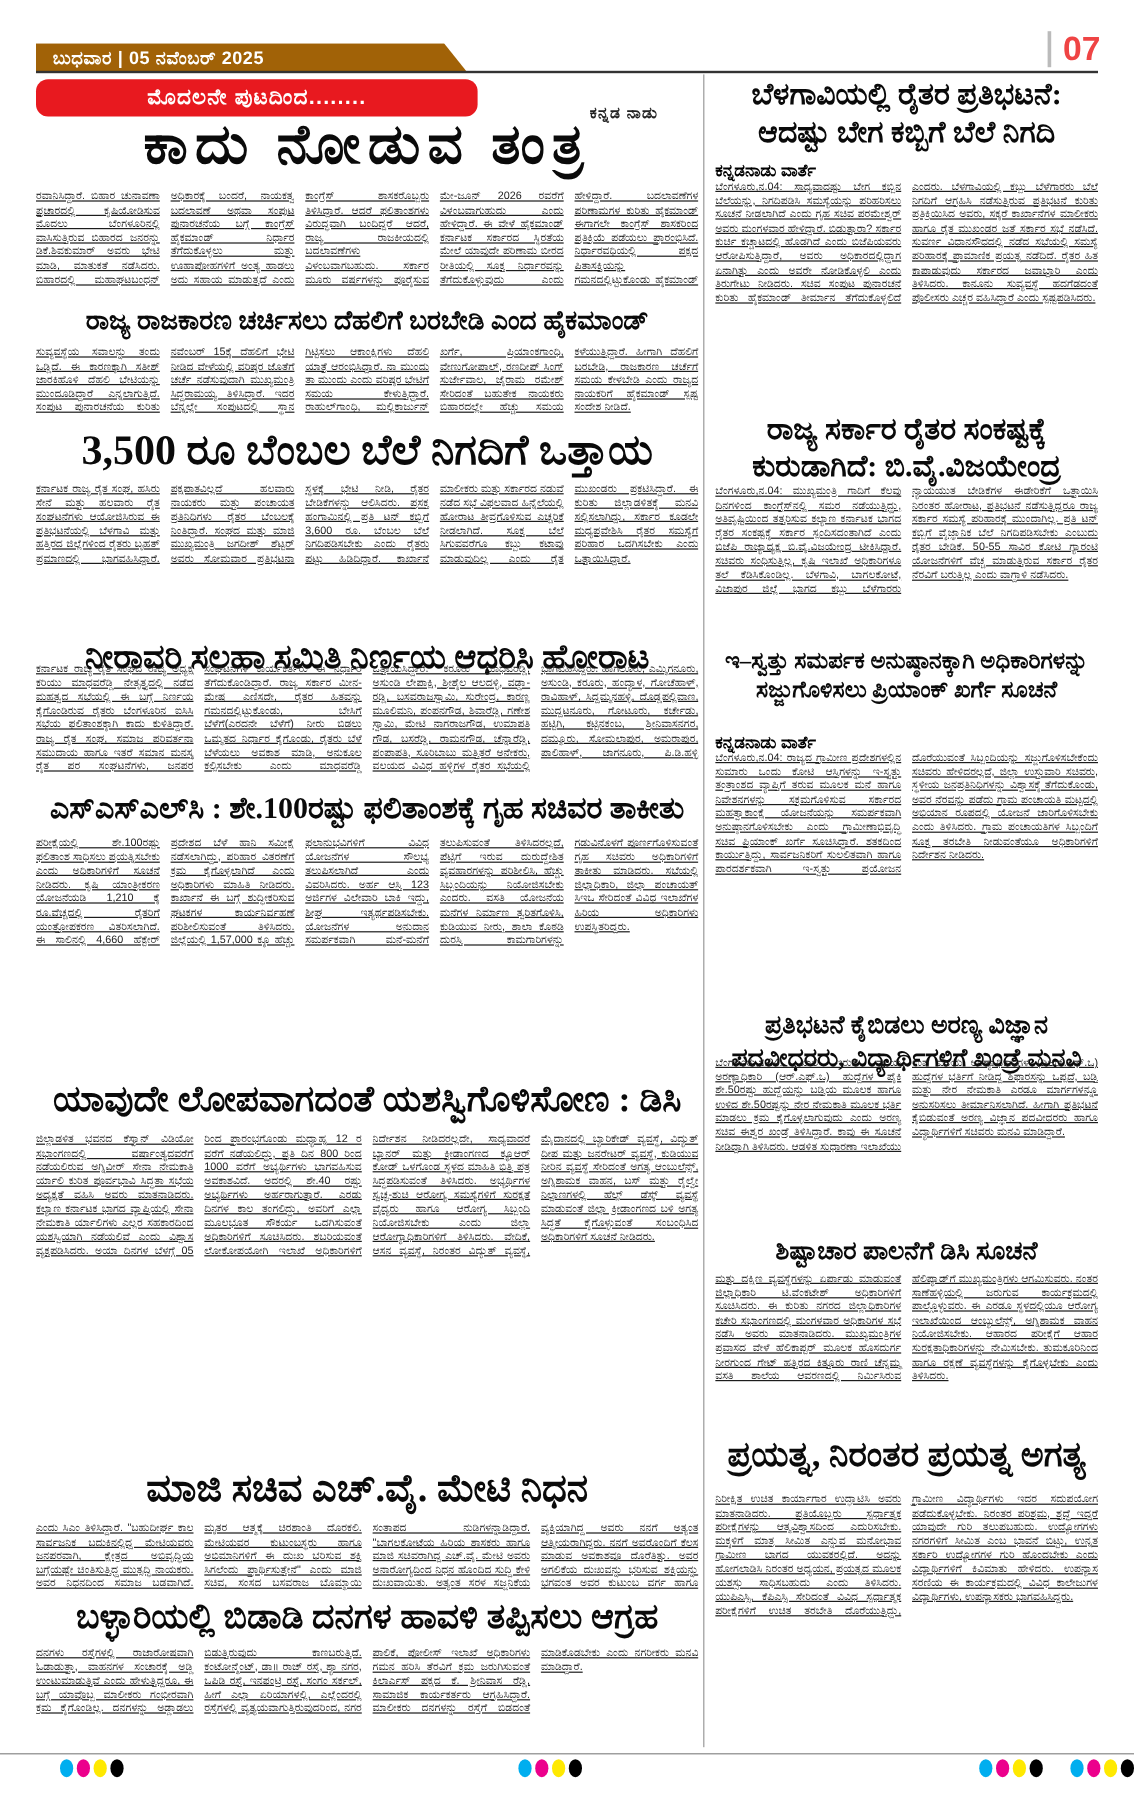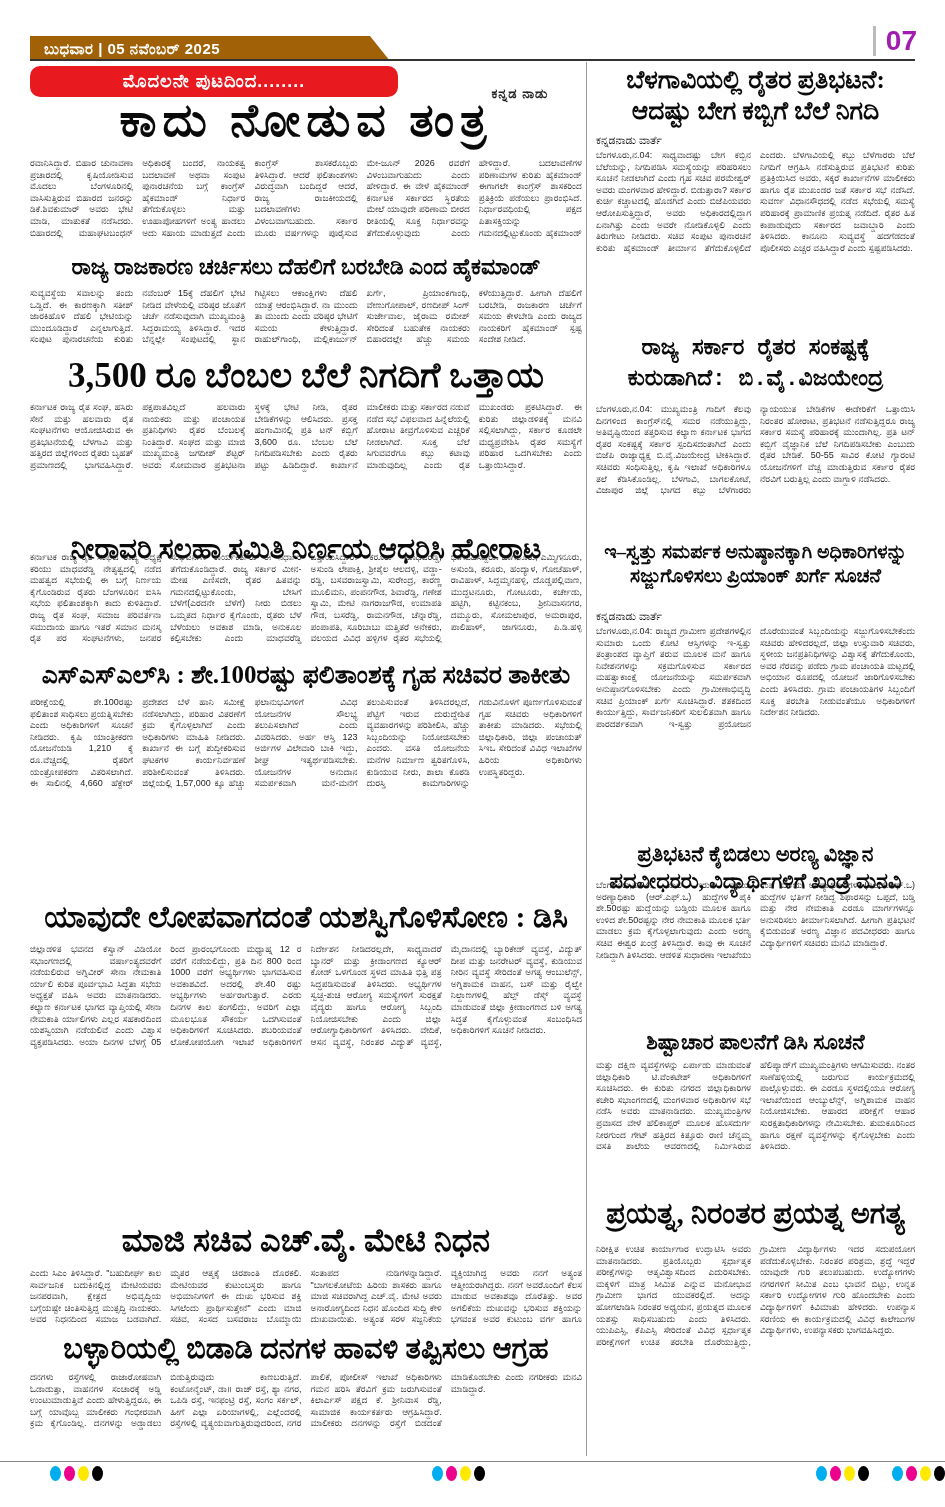--- a/index.html
+++ b/index.html
@@ -6,33 +6,33 @@
   html,body { background:#ffffff; }
   body { width:945px; height:1507px; position:relative; font-family:"Liberation Sans", sans-serif; color:#111; }
   .abs { position:absolute; }
 
   
   .date-ribbon { left:30px; top:36px; width:360px; height:25px; background:#a16207;
     clip-path:polygon(0 0, calc(100% - 20px) 0, 100% 100%, 0 100%);
     color:#fff; font-weight:bold; font-size:15px; line-height:25px; padding-left:14px; letter-spacing:.5px; }
   .header-rule { left:30px; top:59px; width:885px; height:2px; background:#333; }
   .masthead { left:430px; top:38px; width:180px; text-align:center; font-size:13px; font-weight:bold; color:#222; letter-spacing:1px;margin-top:48px; }
-  .pageno { right:28px; top:26px; font-size:28px; font-weight:bold; color:#a21caf; padding-left:10px; border-left:3px solid #bbb; line-height:30px; }
+  .pageno { right:28px; top:26px; font-size:28px; font-weight:bold; color:#ef4444; padding-left:10px; border-left:3px solid #bbb; line-height:30px; }
   .continued { left:30px; top:66px; width:368px; height:31px; background:#e8191f; border-radius:10px;
     color:#fff; font-weight:bold; font-size:18px; text-align:center; line-height:31px; letter-spacing:1px; }
 
   
   .v-divider { left:586px; top:62px; width:1px; height:1394px; background:#9a9a9a; }
   .bottom-rule { left:0; top:1461px; width:945px; height:1px; background:#888; }
 
   
   .headline { font-weight:bold; color:#0a0a0a; text-align:center; font-family:"Liberation Serif", serif; }
   .body-text { font-size:9px; line-height:11.6px; text-align:justify; color:#1c1c1c; overflow:hidden;
-    column-gap:9px; word-break:break-word; }
-  .byline { font-size:11px; font-weight:normal; color:#000; }
+    column-gap:9px; word-break:break-word;text-decoration:underline; }
+  .byline { font-size:14px; font-weight:bold; color:#000; }
   .cols5 { column-count:5; } .cols4 { column-count:4; } .cols2 { column-count:2; }
 
   
   .lx { left:30px; width:552px; }
   .rx { left:596px; width:319px; }
 
   
   .regset { top:1466px; height:16px; display:flex; gap:3px; }
   .dot { width:11px; height:15px; border-radius:50%; }
   .dc { background:#00aeef; } .dm { background:#ec008c; } .dy { background:#ffe900; } .dk { background:#000; }
@@ -75,21 +75,21 @@
 <div class="abs lx headline" style="top:1222px; font-size:32px;">ಮಾಜಿ ಸಚಿವ ಎಚ್.ವೈ. ಮೇಟಿ ನಿಧನ</div>
 <div class="abs lx body-text cols4" style="top:1268px; height:60px;">ಎಂದು ಸಿಎಂ ತಿಳಿಸಿದ್ದಾರೆ. "ಬಹುದೀರ್ಘ ಕಾಲ ಸಾರ್ವಜನಿಕ ಬದುಕಿನಲ್ಲಿದ್ದ ಮೇಟಿಯವರು ಜನಪರವಾಗಿ, ಕ್ಷೇತ್ರದ ಅಭಿವೃದ್ಧಿಯ ಬಗ್ಗೆಯಷ್ಟೇ ಚಿಂತಿಸುತ್ತಿದ್ದ ಮುತ್ಸದ್ಧಿ ನಾಯಕರು. ಅವರ ನಿಧನದಿಂದ ಸಮಾಜ ಬಡವಾಗಿದೆ. ಮೃತರ ಆತ್ಮಕ್ಕೆ ಚಿರಶಾಂತಿ ದೊರಕಲಿ. ಮೇಟಿಯವರ ಕುಟುಂಬಸ್ಥರು ಹಾಗೂ ಅಭಿಮಾನಿಗಳಿಗೆ ಈ ದುಃಖ ಭರಿಸುವ ಶಕ್ತಿ ಸಿಗಲೆಂದು ಪ್ರಾರ್ಥಿಸುತ್ತೇನೆ" ಎಂದು ಮಾಜಿ ಸಚಿವ, ಸಂಸದ ಬಸವರಾಜ ಬೊಮ್ಮಾಯಿ ಸಂತಾಪದ ನುಡಿಗಳನ್ನಾಡಿದ್ದಾರೆ. "ಬಾಗಲಕೋಟೆಯ ಹಿರಿಯ ಶಾಸಕರು ಹಾಗೂ ಮಾಜಿ ಸಚಿವರಾಗಿದ್ದ ಎಚ್.ವೈ. ಮೇಟಿ ಅವರು ಅನಾರೋಗ್ಯದಿಂದ ನಿಧನ ಹೊಂದಿದ ಸುದ್ದಿ ಕೇಳಿ ದುಃಖವಾಯಿತು. ಅತ್ಯಂತ ಸರಳ ಸಜ್ಜನಿಕೆಯ ವ್ಯಕ್ತಿಯಾಗಿದ್ದ ಅವರು ನನಗೆ ಅತ್ಯಂತ ಆತ್ಮೀಯರಾಗಿದ್ದರು. ನನಗೆ ಅವರೊಂದಿಗೆ ಕೆಲಸ ಮಾಡುವ ಅವಕಾಶವೂ ದೊರೆತಿತ್ತು. ಅವರ ಅಗಲಿಕೆಯ ದುಃಖವನ್ನು ಭರಿಸುವ ಶಕ್ತಿಯನ್ನು ಭಗವಂತ ಅವರ ಕುಟುಂಬ ವರ್ಗ ಹಾಗೂ ಅಭಿಮಾನಿಗಳಿಗೆ ಕರುಣಿಸಲಿ, ಮೃತರ ಆತ್ಮಕ್ಕೆ ಚಿರ ಶಾಂತಿ ನೀಡಲಿ ಎಂದು ಪ್ರಾರ್ಥಿಸುತ್ತೇನೆ" ಎಂದಿದ್ದಾರೆ.</div>
 
 <div class="abs lx headline" style="top:1332px; font-size:29px;">ಬಳ್ಳಾರಿಯಲ್ಲಿ ಬಿಡಾಡಿ ದನಗಳ ಹಾವಳಿ ತಪ್ಪಿಸಲು ಆಗ್ರಹ</div>
 <div class="abs lx body-text cols4" style="top:1372px; height:82px;">ದನಗಳು ರಸ್ತೆಗಳಲ್ಲಿ ರಾಜಾರೋಷವಾಗಿ ಓಡಾಡುತ್ತಾ, ವಾಹನಗಳ ಸಂಚಾರಕ್ಕೆ ಅಡ್ಡಿ ಉಂಟುಮಾಡುತ್ತಿವೆ ಎಂದು ಹೇಳುತ್ತಿದ್ದರೂ, ಈ ಬಗ್ಗೆ ಯಾವೊಬ್ಬ ಮಾಲೀಕರು ಗಂಭೀರವಾಗಿ ಕ್ರಮ ಕೈಗೊಂಡಿಲ್ಲ. ದನಗಳನ್ನು ಅಡ್ಡಾಡಲು ಬಿಡುತ್ತಿರುವುದು ಕಾಣಬರುತ್ತಿದೆ. ಕಂಟೋನ್ಮೆಂಟ್, ಡಾ॥ ರಾಜ್ ರಸ್ತೆ, ಶ್ಯಾ ನಗರ, ಒಪಿಡಿ ರಸ್ತೆ, ಇನಫಂಟ್ರಿ ರಸ್ತೆ, ಸಂಗಂ ಸರ್ಕಲ್, ಹೀಗೆ ಎಲ್ಲಾ ಏರಿಯಾಗಳಲ್ಲಿ, ಎಲ್ಲೆಂದರಲ್ಲಿ ರಸ್ತೆಗಳಲ್ಲಿ ವ್ಯತ್ಯಯವಾಗುತ್ತಿರುವುದರಿಂದ, ನಗರ ಪಾಲಿಕೆ, ಪೋಲೀಸ್ ಇಲಾಖೆ ಅಧಿಕಾರಿಗಳು ಗಮನ ಹರಿಸಿ ತೆರವಿಗೆ ಕ್ರಮ ಜರುಗಿಸುವಂತೆ ಕಿಲಾರ್ಎಸ್ ಪಕ್ಷದ ಕೆ. ಶ್ರೀನಿವಾಸ ರೆಡ್ಡಿ, ಸಾಮಾಜಿಕ ಕಾರ್ಯಕರ್ತರು ಆಗ್ರಹಿಸಿದ್ದಾರೆ. ಮಾಲೀಕರು ದನಗಳನ್ನು ರಸ್ತೆಗೆ ಬಿಡದಂತೆ ಮಾಡಿಕೊಡಬೇಕು ಎಂದು ನಗರೀಕರು ಮನವಿ ಮಾಡಿದ್ದಾರೆ.</div>
 
 <div class="abs rx headline" style="top:64px; font-size:25px; line-height:31px;">ಬೆಳಗಾವಿಯಲ್ಲಿ ರೈತರ ಪ್ರತಿಭಟನೆ: ಆದಷ್ಟು ಬೇಗ ಕಬ್ಬಿಗೆ ಬೆಲೆ ನಿಗದಿ</div>
 <div class="abs rx byline" style="top:134px;">ಕನ್ನಡನಾಡು ವಾರ್ತೆ</div>
 <div class="abs rx body-text cols2" style="top:150px; height:180px;">ಬೆಂಗಳೂರು,ನ.04: ಸಾಧ್ಯವಾದಷ್ಟು ಬೇಗ ಕಬ್ಬಿನ ಬೆಲೆಯನ್ನು, ನಿಗದಿಪಡಿಸಿ ಸಮಸ್ಯೆಯನ್ನು ಪರಿಹರಿಸಲು ಸೂಚನೆ ನೀಡಲಾಗಿದೆ ಎಂದು ಗೃಹ ಸಚಿವ ಪರಮೇಶ್ವರ್ ಅವರು ಮಂಗಳವಾರ ಹೇಳಿದ್ದಾರೆ. ಬಿಡುತ್ತಾರಾ? ಸರ್ಕಾರ ಕುರ್ಚಿ ಕಚ್ಚಾಟದಲ್ಲಿ ಹೊಡಗಿದೆ ಎಂದು ಬಿಜೆಪಿಯವರು ಆರೋಪಿಸುತ್ತಿದ್ದಾರೆ, ಅವರು ಅಧಿಕಾರದಲ್ಲಿದ್ದಾಗ ಏನಾಗಿತ್ತು ಎಂದು ಅವರೇ ನೋಡಿಕೊಳ್ಳಲಿ ಎಂದು ತಿರುಗೇಟು ನೀಡಿದರು. ಸಚಿವ ಸಂಪುಟ ಪುನಾರಚನೆ ಕುರಿತು ಹೈಕಮಾಂಡ್ ತೀರ್ಮಾನ ತೆಗೆದುಕೊಳ್ಳಲಿದೆ ಎಂದರು. ಬೆಳಗಾವಿಯಲ್ಲಿ ಕಬ್ಬು ಬೆಳೆಗಾರರು ಬೆಲೆ ನಿಗದಿಗೆ ಆಗ್ರಹಿಸಿ ನಡೆಸುತ್ತಿರುವ ಪ್ರತಿಭಟನೆ ಕುರಿತು ಪ್ರತಿಕ್ರಿಯಿಸಿದ ಅವರು, ಸಕ್ಕರೆ ಕಾರ್ಖಾನೆಗಳ ಮಾಲೀಕರು ಹಾಗೂ ರೈತ ಮುಖಂಡರ ಜತೆ ಸರ್ಕಾರ ಸಭೆ ನಡೆಸಿದೆ. ಸುವರ್ಣ ವಿಧಾನಸೌಧದಲ್ಲಿ ನಡೆದ ಸಭೆಯಲ್ಲಿ ಸಮಸ್ಯೆ ಪರಿಹಾರಕ್ಕೆ ಪ್ರಾಮಾಣಿಕ ಪ್ರಯತ್ನ ನಡೆದಿದೆ. ರೈತರ ಹಿತ ಕಾಪಾಡುವುದು ಸರ್ಕಾರದ ಜವಾಬ್ದಾರಿ ಎಂದು ತಿಳಿಸಿದರು. ಕಾನೂನು ಸುವ್ಯವಸ್ಥೆ ಹದಗೆಡದಂತೆ ಪೊಲೀಸರು ಎಚ್ಚರ ವಹಿಸಿದ್ದಾರೆ ಎಂದು ಸ್ಪಷ್ಟಪಡಿಸಿದರು.</div>
 
-<div class="abs rx headline" style="top:333px; font-size:22px; line-height:31px;font-family:Liberation Mono, monospace;">ರಾಜ್ಯ ಸರ್ಕಾರ ರೈತರ ಸಂಕಷ್ಟಕ್ಕೆ ಕುರುಡಾಗಿದೆ: ಬಿ.ವೈ.ವಿಜಯೇಂದ್ರ</div>
+<div class="abs rx headline" style="top:343px; font-size:25px; line-height:31px;">ರಾಜ್ಯ ಸರ್ಕಾರ ರೈತರ ಸಂಕಷ್ಟಕ್ಕೆ ಕುರುಡಾಗಿದೆ: ಬಿ.ವೈ.ವಿಜಯೇಂದ್ರ</div>
 <div class="abs rx body-text cols2" style="top:404px; height:148px;">ಬೆಂಗಳೂರು,ನ.04: ಮುಖ್ಯಮಂತ್ರಿ ಗಾದಿಗೆ ಕೆಲವು ದಿನಗಳಿಂದ ಕಾಂಗ್ರೆಸ್‌ನಲ್ಲಿ ಸಮರ ನಡೆಯುತ್ತಿದ್ದು, ಅತಿವೃಷ್ಟಿಯಿಂದ ತತ್ತರಿಸುವ ಕಲ್ಯಾಣ ಕರ್ನಾಟಕ ಭಾಗದ ರೈತರ ಸಂಕಷ್ಟಕ್ಕೆ ಸರ್ಕಾರ ಸ್ಪಂದಿಸದಂತಾಗಿದೆ ಎಂದು ಬಿಜೆಪಿ ರಾಜ್ಯಾಧ್ಯಕ್ಷ ಬಿ.ವೈ.ವಿಜಯೇಂದ್ರ ಟೀಕಿಸಿದ್ದಾರೆ. ಸಚಿವರು ಸಂಧಿಸುತ್ತಿಲ್ಲ, ಕೃಷಿ ಇಲಾಖೆ ಅಧಿಕಾರಿಗಳೂ ತಲೆ ಕೆಡಿಸಿಕೊಂಡಿಲ್ಲ. ಬೆಳಗಾವಿ, ಬಾಗಲಕೋಟೆ, ವಿಜಾಪುರ ಜಿಲ್ಲೆ ಭಾಗದ ಕಬ್ಬು ಬೆಳೆಗಾರರು ನ್ಯಾಯಯುತ ಬೇಡಿಕೆಗಳ ಈಡೇರಿಕೆಗೆ ಒತ್ತಾಯಿಸಿ ನಿರಂತರ ಹೋರಾಟ, ಪ್ರತಿಭಟನೆ ನಡೆಸುತ್ತಿದ್ದರೂ ರಾಜ್ಯ ಸರ್ಕಾರ ಸಮಸ್ಯೆ ಪರಿಹಾರಕ್ಕೆ ಮುಂದಾಗಿಲ್ಲ. ಪ್ರತಿ ಟನ್ ಕಬ್ಬಿಗೆ ವೈಜ್ಞಾನಿಕ ಬೆಲೆ ನಿಗದಿಪಡಿಸಬೇಕು ಎಂಬುದು ರೈತರ ಬೇಡಿಕೆ. 50-55 ಸಾವಿರ ಕೋಟಿ ಗ್ಯಾರಂಟಿ ಯೋಜನೆಗಳಿಗೆ ವೆಚ್ಚ ಮಾಡುತ್ತಿರುವ ಸರ್ಕಾರ ರೈತರ ನೆರವಿಗೆ ಬರುತ್ತಿಲ್ಲ ಎಂದು ವಾಗ್ದಾಳಿ ನಡೆಸಿದರು.</div>
 
 <div class="abs rx headline" style="top:540px; font-size:19px; line-height:24px;">ಇ–ಸ್ವತ್ತು ಸಮರ್ಪಕ ಅನುಷ್ಠಾನಕ್ಕಾಗಿ ಅಧಿಕಾರಿಗಳನ್ನು ಸಜ್ಜುಗೊಳಿಸಲು ಪ್ರಿಯಾಂಕ್ ಖರ್ಗೆ ಸೂಚನೆ</div>
 <div class="abs rx byline" style="top:610px;">ಕನ್ನಡನಾಡು ವಾರ್ತೆ</div>
 <div class="abs rx body-text cols2" style="top:626px; height:184px;">ಬೆಂಗಳೂರು,ನ.04: ರಾಜ್ಯದ ಗ್ರಾಮೀಣ ಪ್ರದೇಶಗಳಲ್ಲಿನ ಸುಮಾರು ಒಂದು ಕೋಟಿ ಆಸ್ತಿಗಳನ್ನು ಇ-ಸ್ವತ್ತು ತಂತ್ರಾಂಶದ ವ್ಯಾಪ್ತಿಗೆ ತರುವ ಮೂಲಕ ಮನೆ ಹಾಗೂ ನಿವೇಶನಗಳನ್ನು ಸಕ್ರಮಗೊಳಿಸುವ ಸರ್ಕಾರದ ಮಹತ್ವಾಕಾಂಕ್ಷೆ ಯೋಜನೆಯನ್ನು ಸಮರ್ಪಕವಾಗಿ ಅನುಷ್ಠಾನಗೊಳಿಸಬೇಕು ಎಂದು ಗ್ರಾಮೀಣಾಭಿವೃದ್ಧಿ ಸಚಿವ ಪ್ರಿಯಾಂಕ್ ಖರ್ಗೆ ಸೂಚಿಸಿದ್ದಾರೆ. ಶತಕದಿಂದ ಕಾರ್ಯುತ್ತಿದ್ದು, ಸಾರ್ವಜನಿಕರಿಗೆ ಸುಲಲಿತವಾಗಿ ಹಾಗೂ ಪಾರದರ್ಶಕವಾಗಿ ಇ-ಸ್ವತ್ತು ಪ್ರಯೋಜನ ದೊರೆಯುವಂತೆ ಸಿಬ್ಬಂದಿಯನ್ನು ಸಜ್ಜುಗೊಳಿಸಬೇಕೆಂದು ಸಚಿವರು ಹೇಳಿದರಲ್ಲದೆ, ಜಿಲ್ಲಾ ಉಸ್ತುವಾರಿ ಸಚಿವರು, ಸ್ಥಳೀಯ ಜನಪ್ರತಿನಿಧಿಗಳನ್ನು ವಿಶ್ವಾಸಕ್ಕೆ ತೆಗೆದುಕೊಂಡು, ಅವರ ನೆರವನ್ನು ಪಡೆದು ಗ್ರಾಮ ಪಂಚಾಯತಿ ಮಟ್ಟದಲ್ಲಿ ಅಭಿಯಾನ ರೂಪದಲ್ಲಿ ಯೋಜನೆ ಜಾರಿಗೊಳಿಸಬೇಕು ಎಂದು ತಿಳಿಸಿದರು. ಗ್ರಾಮ ಪಂಚಾಯತಿಗಳ ಸಿಬ್ಬಂದಿಗೆ ಸೂಕ್ತ ತರಬೇತಿ ನೀಡುವಂತೆಯೂ ಅಧಿಕಾರಿಗಳಿಗೆ ನಿರ್ದೇಶನ ನೀಡಿದರು.</div>
 
 <div class="abs rx headline" style="top:817px; font-size:21px; line-height:27px;margin-top:24px;">ಪ್ರತಿಭಟನೆ ಕೈಬಿಡಲು ಅರಣ್ಯ ವಿಜ್ಞಾನ ಪದವೀಧರರು, ವಿದ್ಯಾರ್ಥಿಗಳಿಗೆ ಖಂಡ್ರೆ ಮನವಿ</div>
 <div class="abs rx body-text cols2" style="top:880px; height:146px;">ಬೆಂಗಳೂರು,ನ.04: ಖಾಲಿ ಇರುವ ವಲಯ ಅರಣ್ಯಾಧಿಕಾರಿ (ಆರ್.ಎಫ್.ಒ) ಹುದ್ದೆಗಳ ಪೈಕಿ ಶೇ.50ರಷ್ಟು ಹುದ್ದೆಯನ್ನು ಬಡ್ತಿಯ ಮೂಲಕ ಹಾಗೂ ಉಳಿದ ಶೇ.50ರಷ್ಟನ್ನು ನೇರ ನೇಮಕಾತಿ ಮೂಲಕ ಭರ್ತಿ ಮಾಡಲು ಕ್ರಮ ಕೈಗೊಳ್ಳಲಾಗುವುದು ಎಂದು ಅರಣ್ಯ ಸಚಿವ ಈಶ್ವರ ಖಂಡ್ರೆ ತಿಳಿಸಿದ್ದಾರೆ. ಕಾವು ಈ ಸೂಚನೆ ನೀಡಿದ್ದಾಗಿ ತಿಳಿಸಿದರು. ಆಡಳಿತ ಸುಧಾರಣಾ ಇಲಾಖೆಯು ಉಪ ವಲಯ ಅರಣ್ಯಾಧಿಕಾರಿಗಳ (ಡಿಆರ್.ಎಫ್.ಒ) ಹುದ್ದೆಗಳ ಭರ್ತಿಗೆ ನೀಡಿದ್ದ ಶಿಫಾರಸನ್ನು ಒಪ್ಪದೆ, ಬಡ್ತಿ ಮತ್ತು ನೇರ ನೇಮಕಾತಿ ಎರಡೂ ಮಾರ್ಗಗಳನ್ನೂ ಅನುಸರಿಸಲು ತೀರ್ಮಾನಿಸಲಾಗಿದೆ. ಹೀಗಾಗಿ ಪ್ರತಿಭಟನೆ ಕೈಬಿಡುವಂತೆ ಅರಣ್ಯ ವಿಜ್ಞಾನ ಪದವೀಧರರು ಹಾಗೂ ವಿದ್ಯಾರ್ಥಿಗಳಿಗೆ ಸಚಿವರು ಮನವಿ ಮಾಡಿದ್ದಾರೆ.</div>
 
 <div class="abs rx headline" style="top:1030px; font-size:21px;">ಶಿಷ್ಟಾಚಾರ ಪಾಲನೆಗೆ ಡಿಸಿ ಸೂಚನೆ</div>

